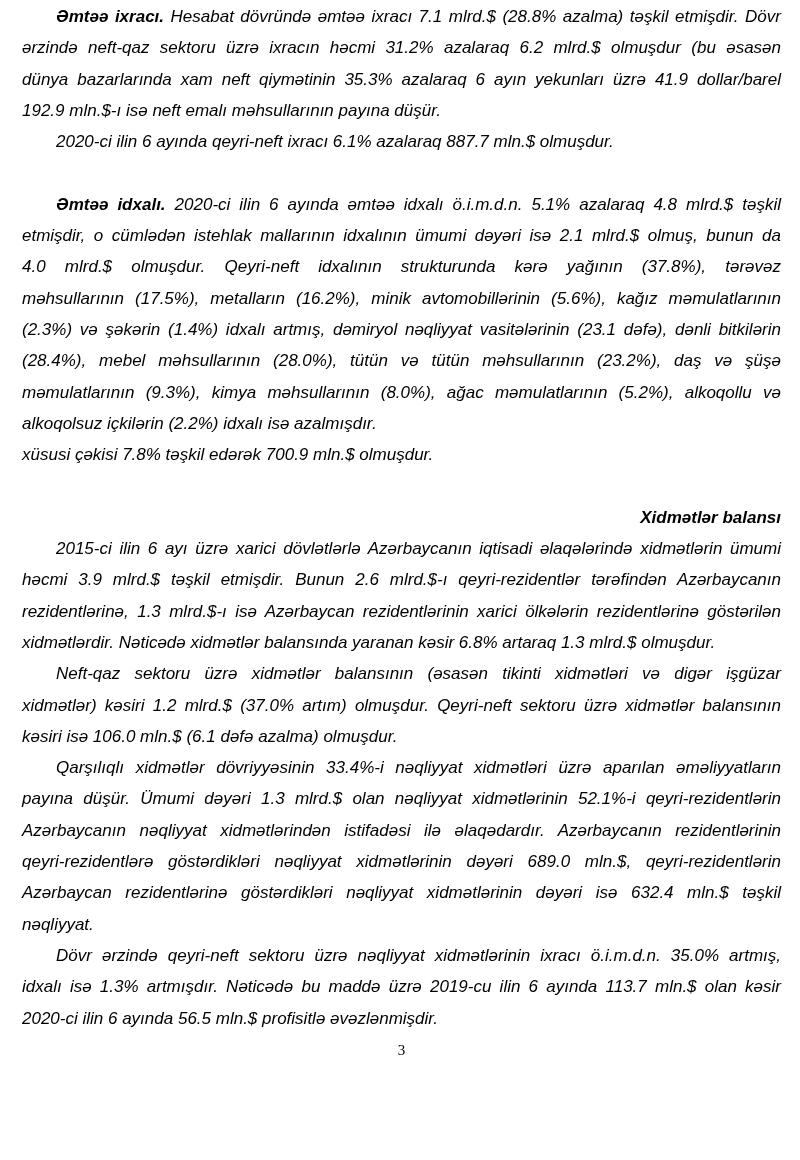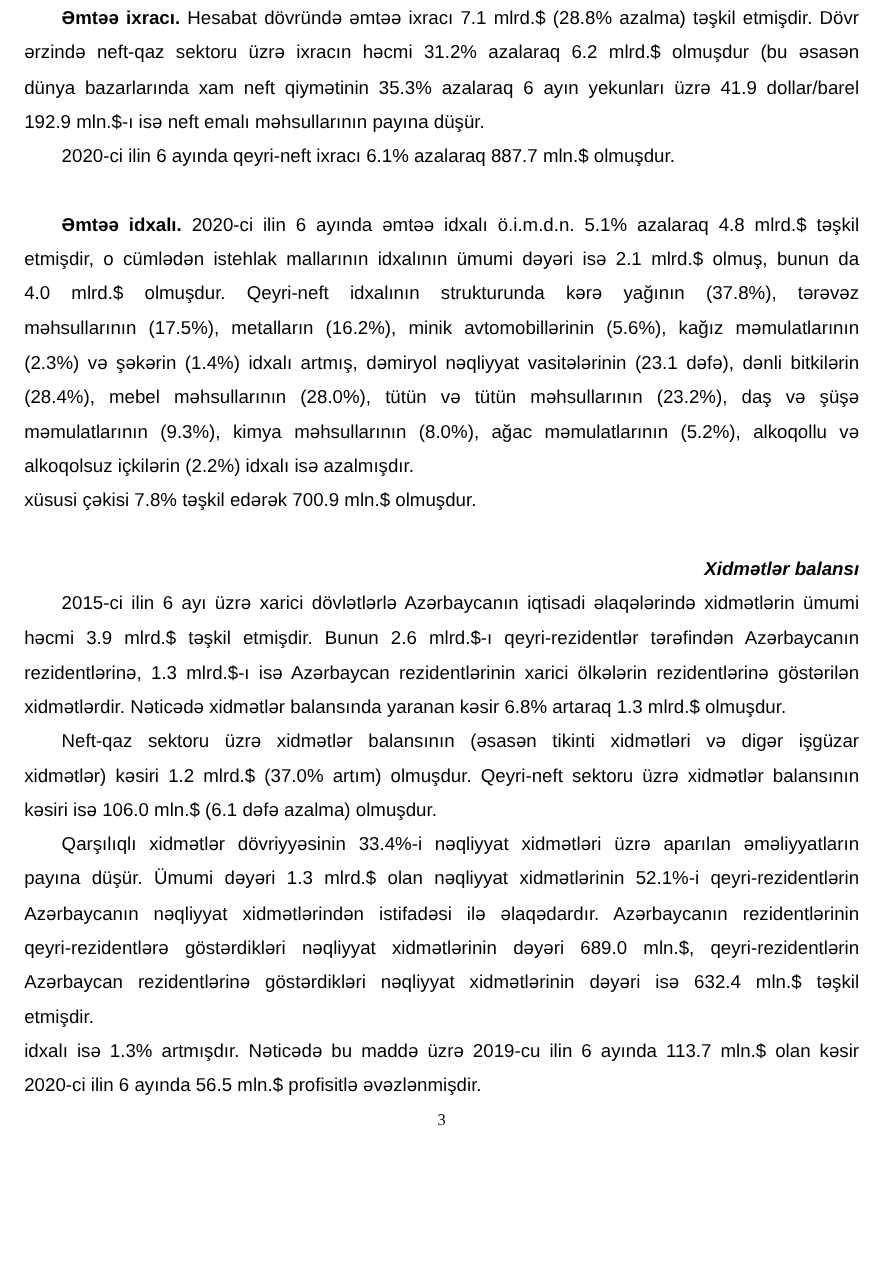--- a/index.html
+++ b/index.html
@@ -17,20 +17,21 @@
     width: 800px;
     height: 1160px;
     padding: 1px 19px 0 22px;
     overflow: hidden;
     background: #ffffff;
   }
   .para { margin: 0; }
   .line {
     text-align: justify;
     text-align-last: justify;
+    font-style: italic;
   }
   .lastline { text-align-last: left; }
   .first { text-indent: 34px; }
   .lead { font-weight: bold; }
   .heading {
     font-weight: bold;
     font-style: italic;
     text-indent: 34px;
     text-align: right;
   }
@@ -92,23 +93,24 @@
     <div class="line">xidmətlər) kəsiri 1.2 mlrd.$ (37.0% artım) olmuşdur. Qeyri-neft sektoru üzrə xidmətlər balansının</div>
     <div class="line lastline">kəsiri isə 106.0 mln.$ (6.1 dəfə azalma) olmuşdur.</div>
   </div>
 
   <div class="para">
     <div class="line first">Qarşılıqlı xidmətlər dövriyyəsinin 33.4%-i nəqliyyat xidmətləri üzrə aparılan əməliyyatların</div>
     <div class="line">payına düşür. Ümumi dəyəri 1.3 mlrd.$ olan nəqliyyat xidmətlərinin 52.1%-i qeyri-rezidentlərin</div>
     <div class="line">Azərbaycanın nəqliyyat xidmətlərindən istifadəsi ilə əlaqədardır. Azərbaycanın rezidentlərinin</div>
     <div class="line">qeyri-rezidentlərə göstərdikləri nəqliyyat xidmətlərinin dəyəri 689.0 mln.$, qeyri-rezidentlərin</div>
     <div class="line">Azərbaycan rezidentlərinə göstərdikləri nəqliyyat xidmətlərinin dəyəri isə 632.4 mln.$ təşkil</div>
-    <div class="line lastline">etmişdir.</div>
+    <div class="line lastline">nəqliyyat.</div>
   </div>
 
   <div class="para">
+    <div class="line first">Dövr ərzində qeyri-neft sektoru üzrə nəqliyyat xidmətlərinin ixracı ö.i.m.d.n. 35.0% artmış,</div>
     <div class="line">idxalı isə 1.3% artmışdır. Nəticədə bu maddə üzrə 2019-cu ilin 6 ayında 113.7 mln.$ olan kəsir</div>
     <div class="line lastline">2020-ci ilin 6 ayında 56.5 mln.$ profisitlə əvəzlənmişdir.</div>
   </div>
 
   <div class="pagenum">3</div>
 
 </div>
 
 </body></html>

